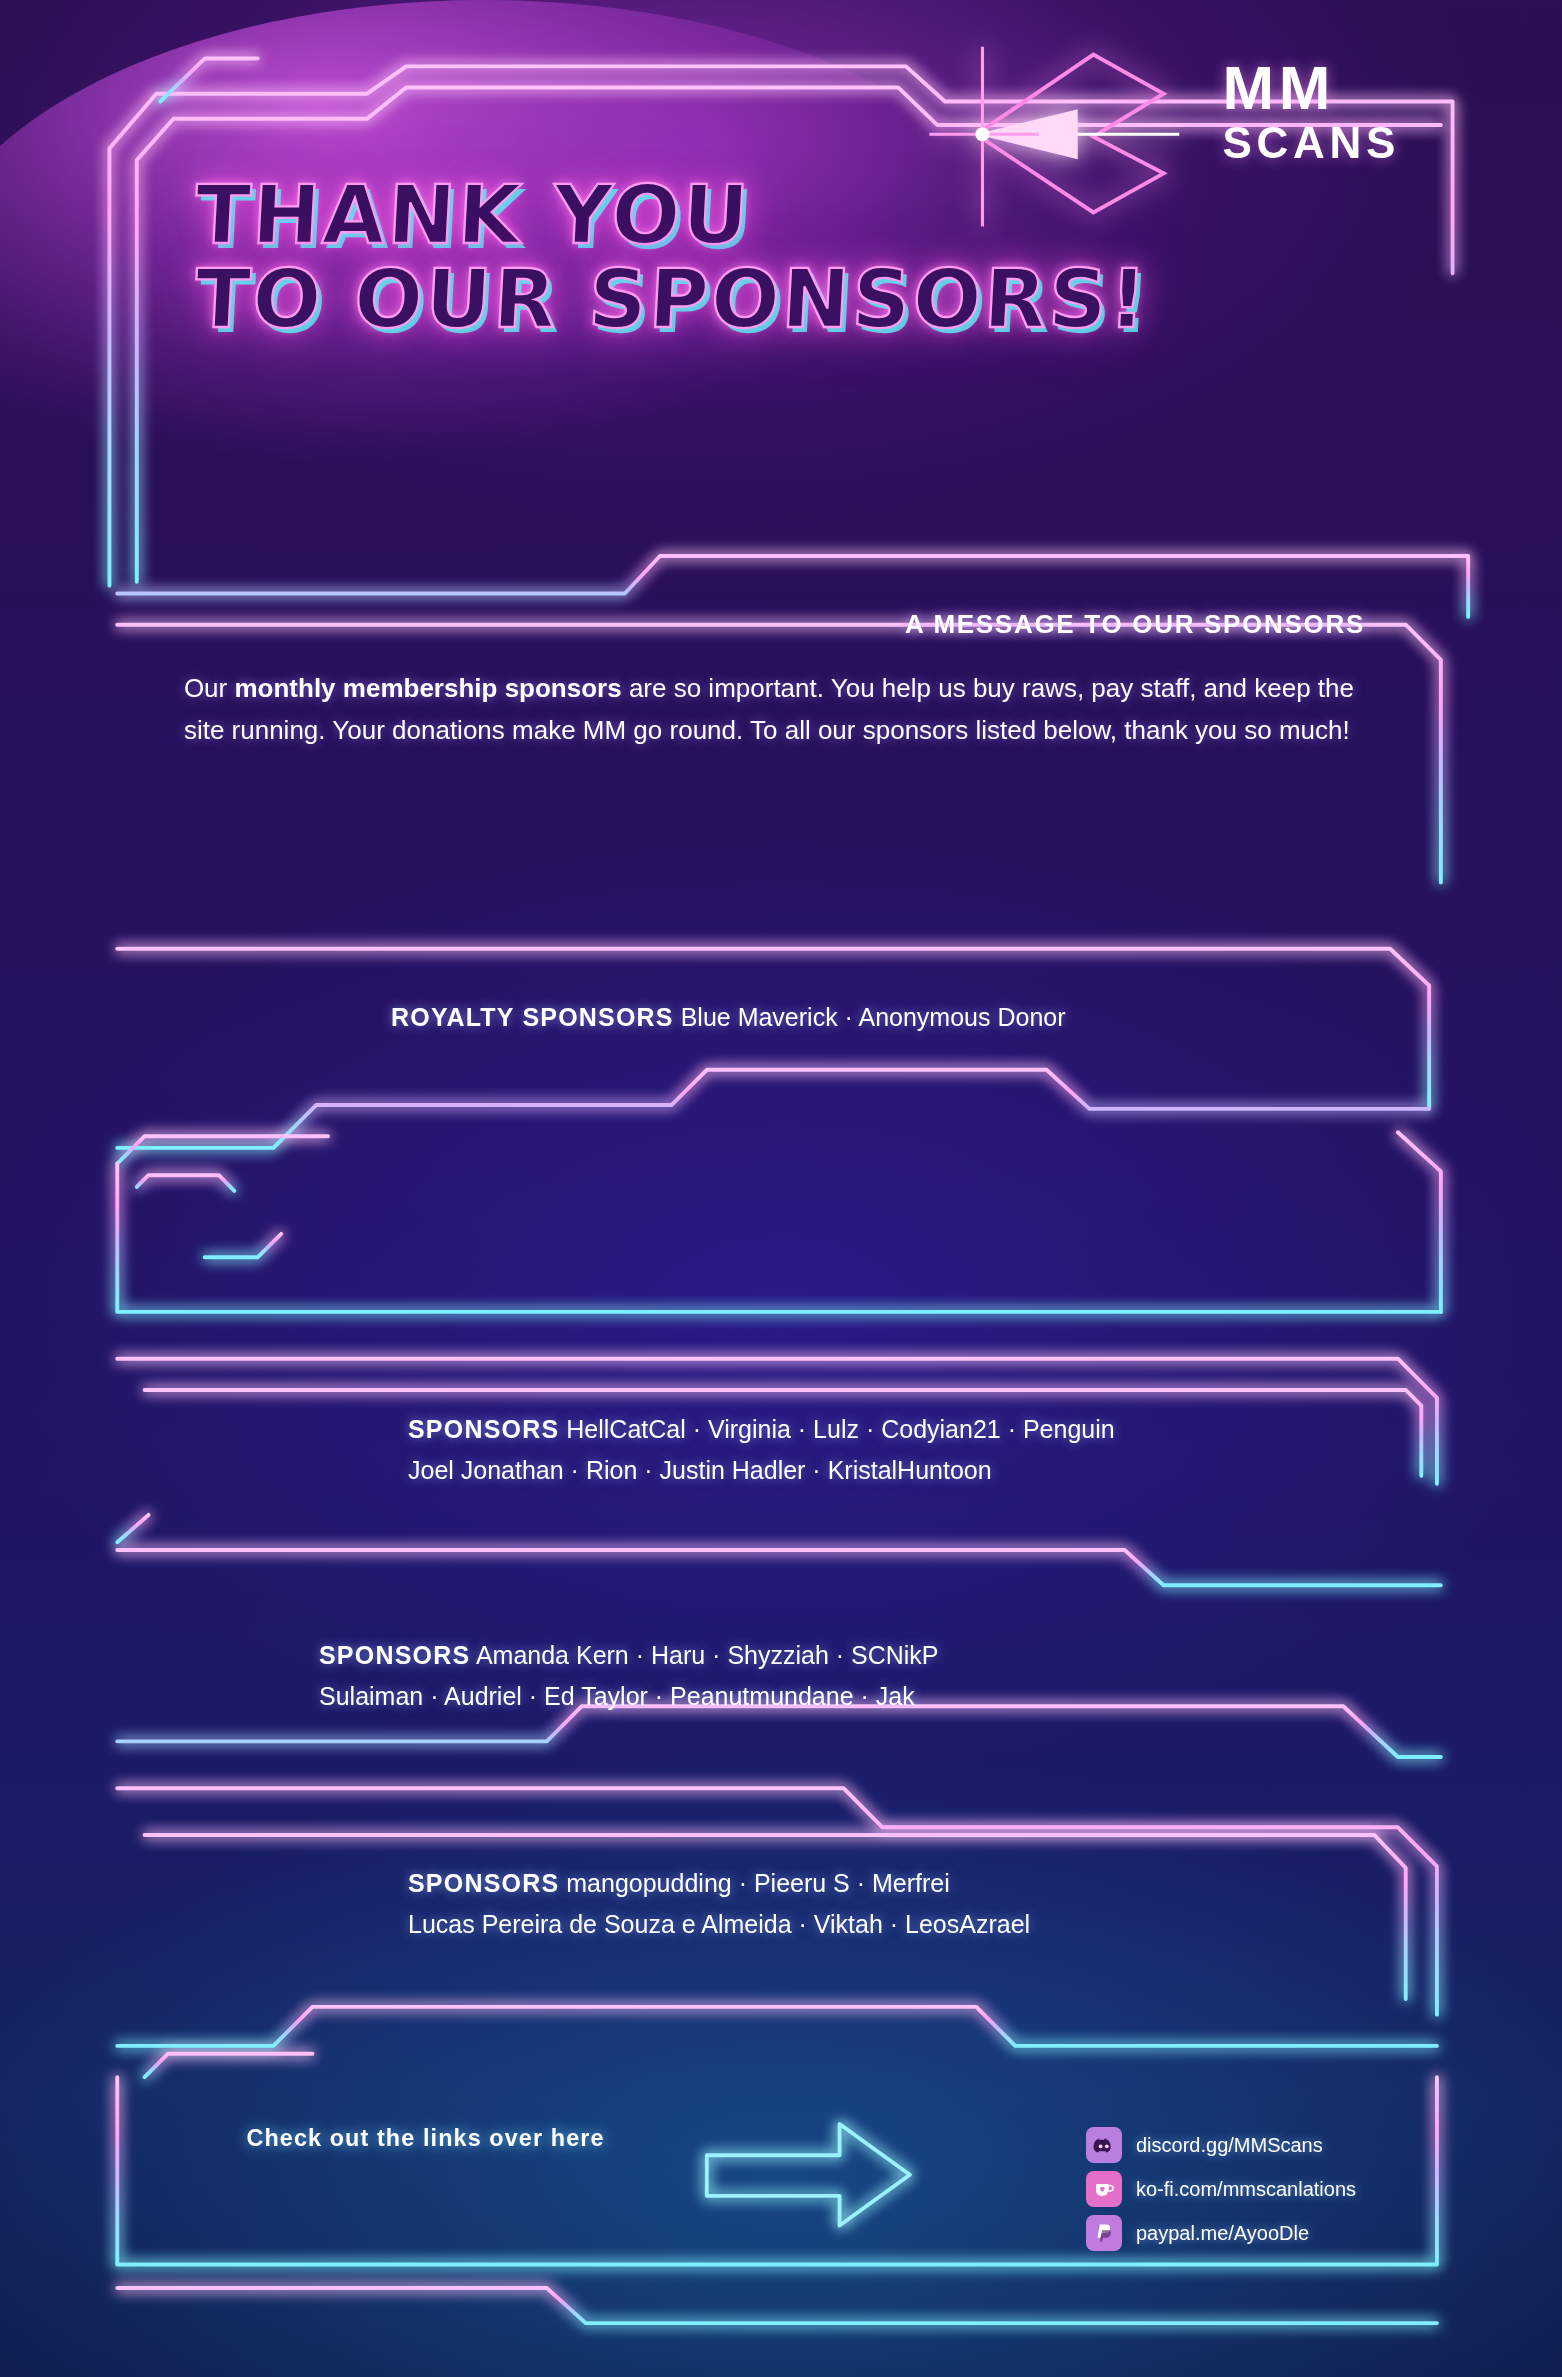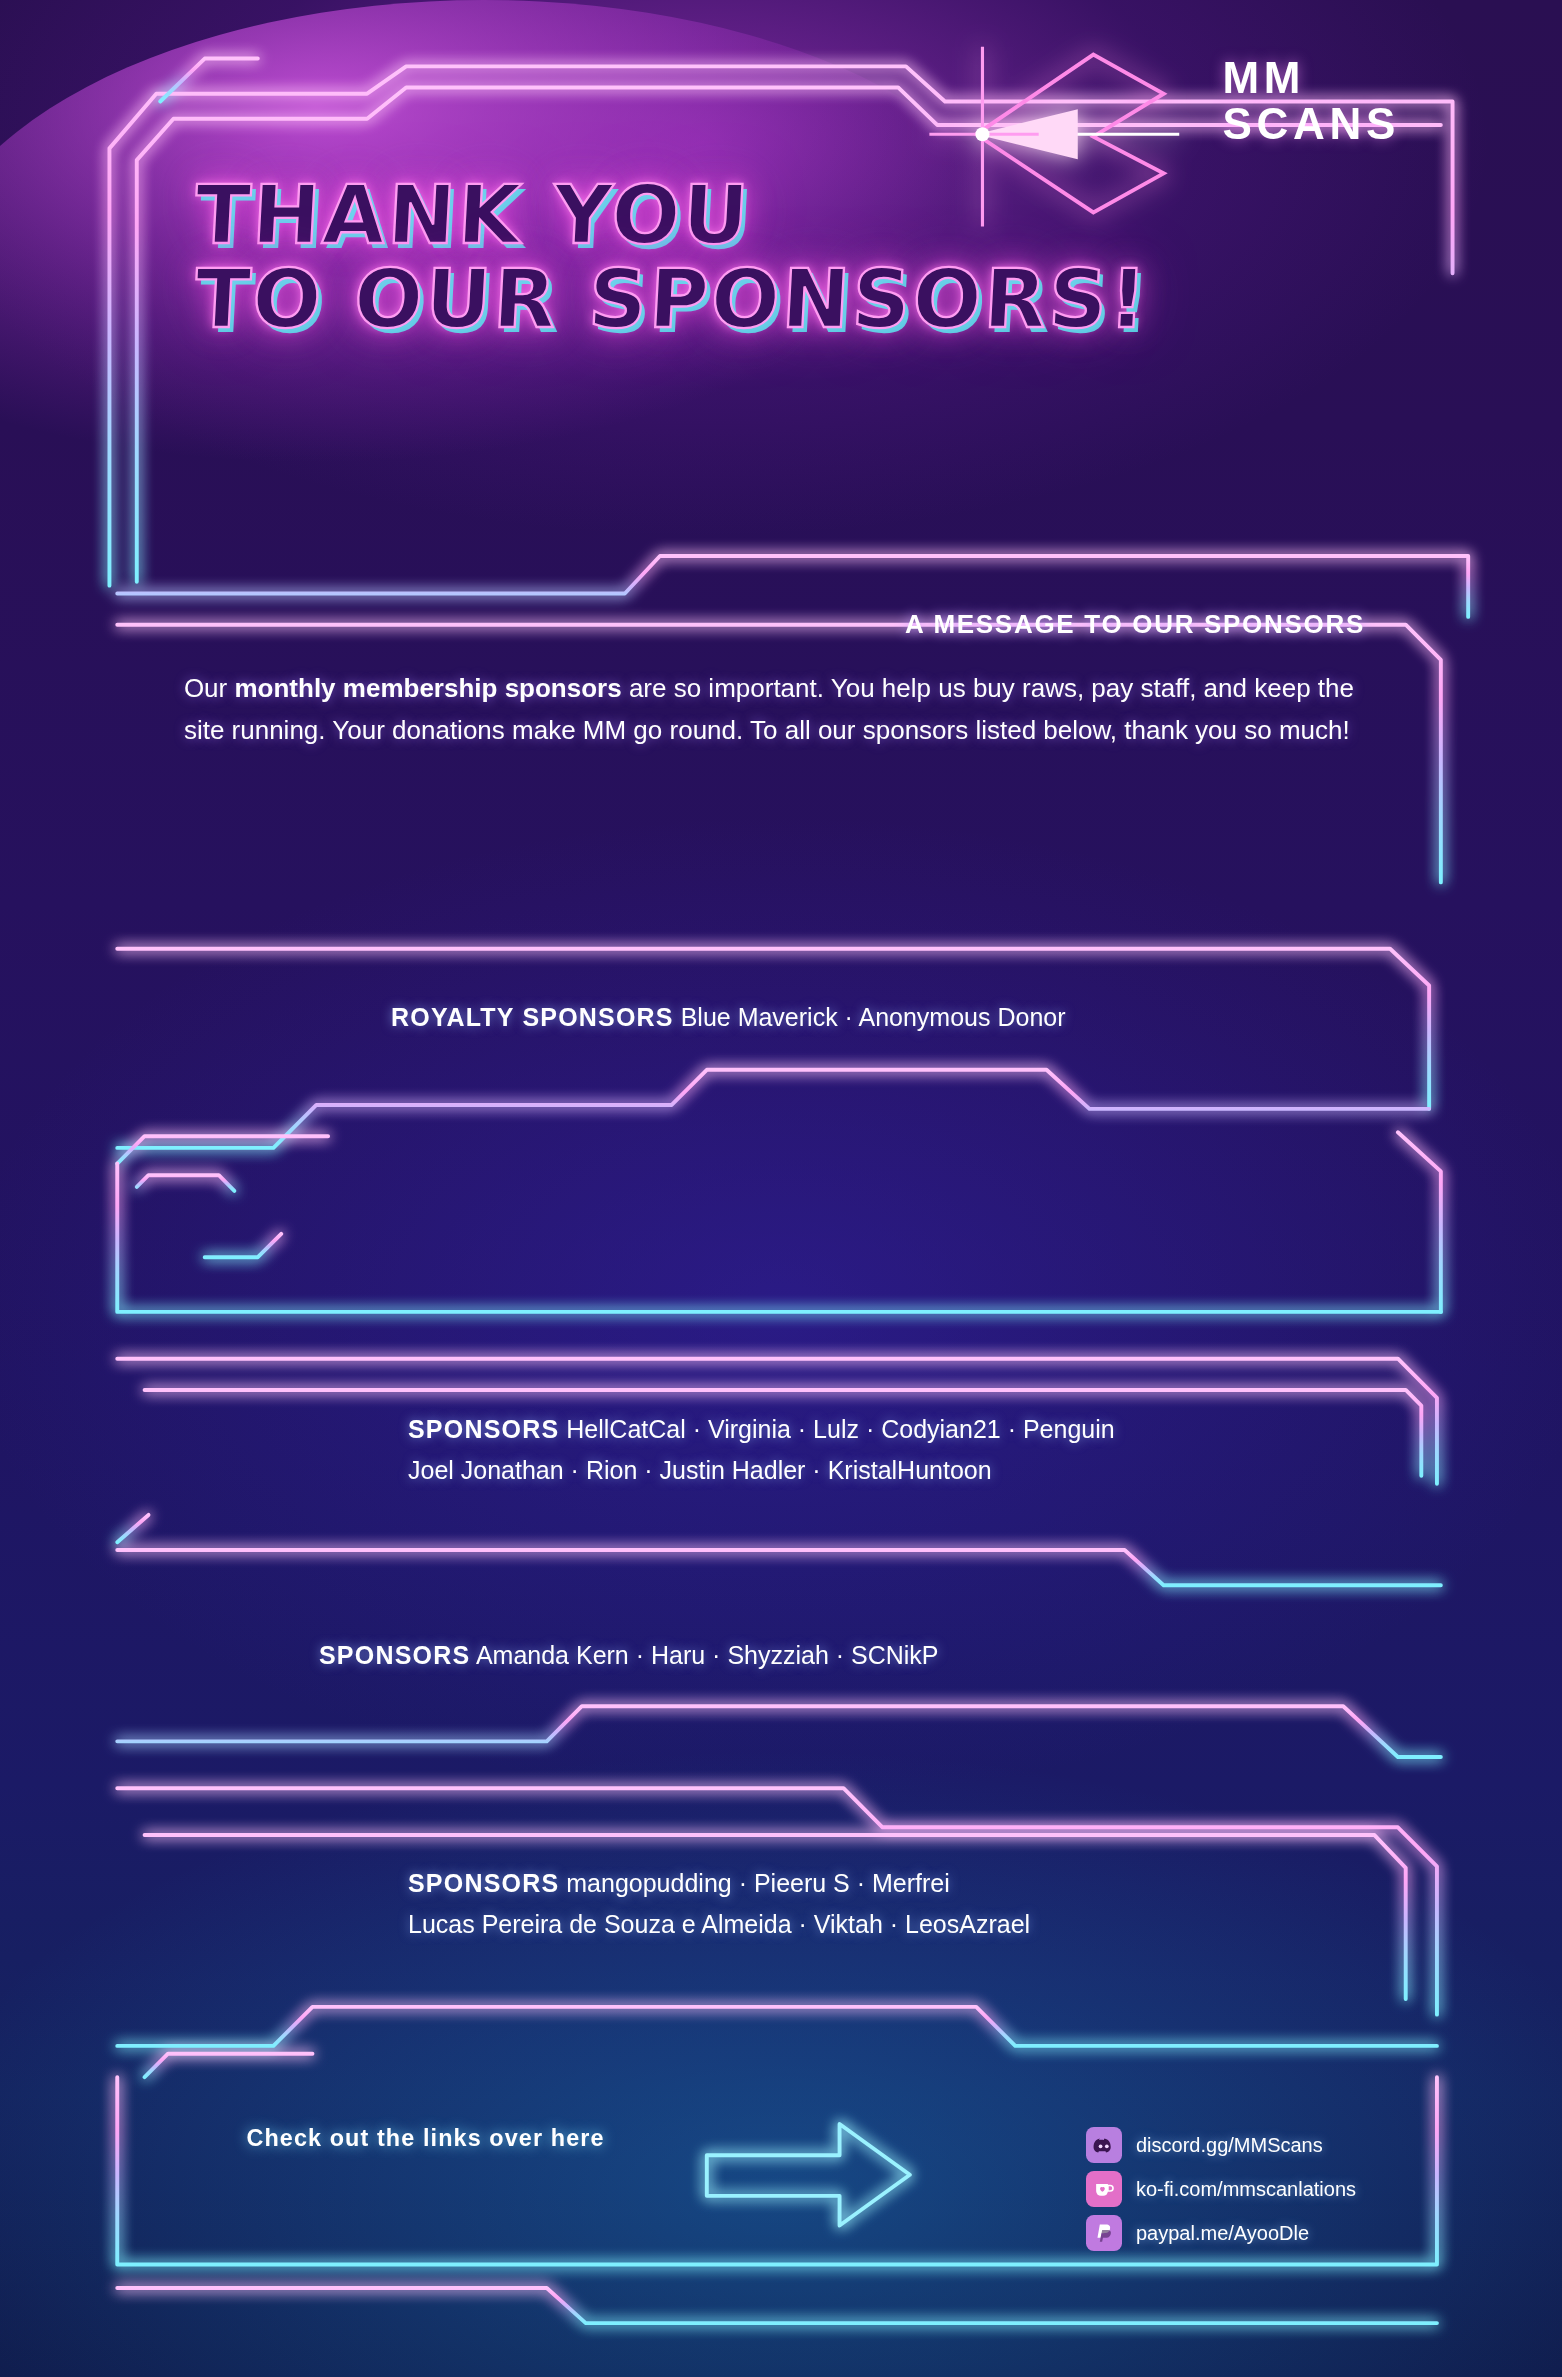--- a/index.html
+++ b/index.html
@@ -38,21 +38,21 @@
   .logo {
     position: absolute;
     right: 162px;
     top: 55px;
     text-align: left;
     color: #ffffff;
     letter-spacing: 4.7px;
     line-height: 1.05;
   }
   .logo .mm {
-    font-size: 44px;
+    font-size: 62px;
     font-weight: 700;
     text-shadow: 0 0 14px rgba(255,150,255,0.55);
   }
   .logo .scans {
     font-size: 44px;
     font-weight: 700;
     text-shadow: 0 0 14px rgba(255,150,255,0.55);
   }
 
   
@@ -287,20 +287,21 @@
       <span>HellCatCal · Virginia · Lulz · Codyian21 · Penguin</span>
     </div>
     <div>Joel Jonathan · Rion · Justin Hadler · KristalHuntoon</div>
   </div>
 
   <div class="tier" style="left:319px; top:1635px; width:1109px;">
     <div>
       <span class="lbl">SPONSORS</span>
       <span>Amanda Kern · Haru · Shyzziah · SCNikP</span>
     </div>
+    <div>Sulaiman · Audriel · Ed Taylor · Peanutmundane · Jak</div>
   </div>
 
   <div class="tier" style="left:408px; top:1863px; width:1031px;">
     <div>
       <span class="lbl">SPONSORS</span>
       <span>mangopudding · Pieeru S · Merfrei</span>
     </div>
     <div>Lucas Pereira de Souza e Almeida · Viktah · LeosAzrael</div>
   </div>
 

